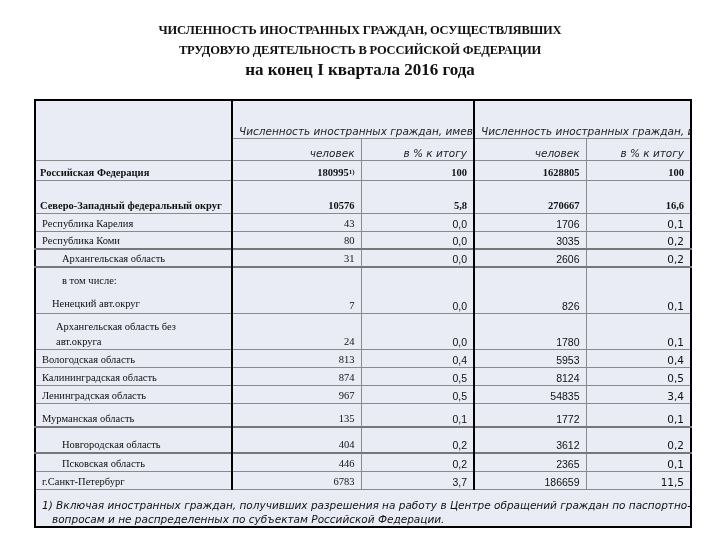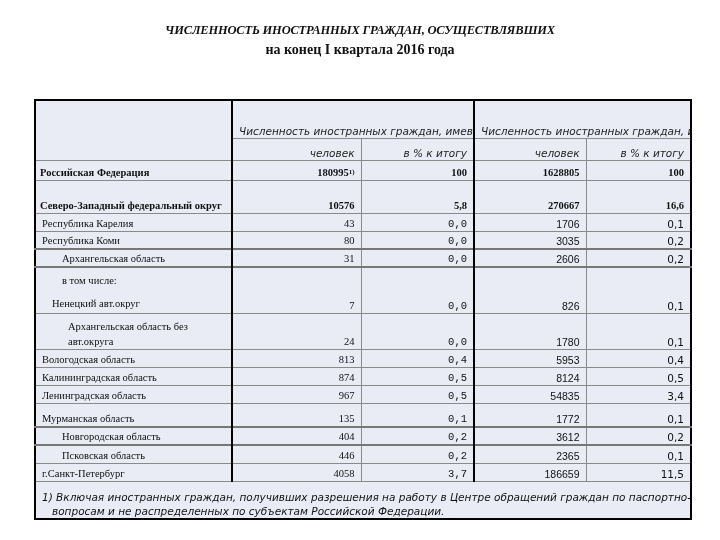--- a/index.html
+++ b/index.html
@@ -5,22 +5,22 @@
   html, body { margin: 0; padding: 0; }
   body {
     width: 720px; height: 540px; background: #ffffff;
     position: relative; overflow: hidden;
     font-family: "Liberation Serif", serif; color: #111;
   }
   .title {
     position: absolute; left: 0; top: 20px; width: 720px;
     text-align: center; font-weight: bold; font-size: 12.5px; line-height: 20px;
   }
-  .title .l1, .title .l2 { letter-spacing: -0.2px; font-style: italic; }
-  .title .l3, .title .l4 { font-size: 14px; }
+  .title .l1, .title .l2 { letter-spacing: -0.2px; }
+  .title .l3, .title .l4 { font-size: 17px; }
 
   table.main {
     position: absolute; left: 34px; top: 99px; width: 656px;
     border-collapse: collapse; table-layout: fixed;
     background: #e9ecf5;
     border: 2px solid #000;
   }
   table.main td {
     border: 1px solid #8a8a8a; padding: 0 6px;
     font-size: 10.5px; line-height: 14px; vertical-align: bottom;
@@ -31,21 +31,21 @@
   td.hdr {
     font-family: "DejaVu Sans", sans-serif; font-style: italic; font-size: 9px;
     text-align: center; vertical-align: middle; line-height: 13px; white-space: normal;
     color: #222;
   }
   td.sub {
     font-family: "DejaVu Sans", sans-serif; font-style: italic; font-size: 9px;
     text-align: right; vertical-align: middle; color: #222;
   }
   td.num { text-align: right; padding-right: 18px; }
-  td.pct { text-align: right; padding-right: 42px; font-family: Liberation Mono, monospace; font-size: 10px; }
+  td.pct { text-align: right; padding-right: 42px; font-family: Liberation Sans, sans-serif; font-size: 10px; }
   td.num2 { text-align: right; padding-right: 45px; font-family: Liberation Sans, sans-serif; font-size: 9.5px; }
   td.pct2 { text-align: right; padding-right: 20px; font-family: "DejaVu Sans", sans-serif; font-size: 10px; }
   tr.bold td { font-weight: bold; }
   tr.bold td.num, tr.bold td.pct, tr.bold td.num2, tr.bold td.pct2 {
     font-family: "Liberation Serif", serif; font-size: 10.5px;
   }
   td.name { padding-left: 14px; }
   tr.bold td.name { padding-left: 4px; margin-left: 35px; }
   td.name.nw { padding-left: 14px; white-space: normal; line-height: 15px; }
   td.name.ind { padding-left: 18px; white-space: normal; line-height: 15px; }
@@ -56,20 +56,21 @@
     white-space: normal; line-height: 15px; padding: 4px 4px 4px 4px; vertical-align: top;
     border-top: 2px solid #000;
   }
   td.footer .fn-cont { padding-left: 10px; display: block; }
 </style>
 </head>
 <body>
 
 <div class="title">
   <div class="l1">ЧИСЛЕННОСТЬ ИНОСТРАННЫХ ГРАЖДАН, ОСУЩЕСТВЛЯВШИХ</div>
+  <div class="l2">ТРУДОВУЮ ДЕЯТЕЛЬНОСТЬ В РОССИЙСКОЙ ФЕДЕРАЦИИ</div>
   <div class="l3">на конец I квартала 2016 года</div>
 </div>
 
 <table class="main">
   <colgroup>
     <col style="width:197px">
     <col style="width:129px">
     <col style="width:113px">
     <col style="width:112px">
     <col style="width:105px">
@@ -132,21 +133,21 @@
       <div style="padding-left:10px;margin-bottom:8px">в том числе:</div>
       <div>Ненецкий авт.округ</div>
     </td>
     <td class="num">7</td>
     <td class="pct c3">0,0</td>
     <td class="num2">826</td>
     <td class="pct2">0,1</td>
   </tr>
 
   <tr style="height:36px">
-    <td class="c1 name ind" style="padding-left:32px;white-space:normal;width:120px">
+    <td class="c1 name ind" style="padding-left:20px;white-space:normal;width:120px">
           <div style="width:130px">Архангельская область без авт.округа</div>
         </td>
     <td class="num">24</td>
     <td class="pct c3">0,0</td>
     <td class="num2">1780</td>
     <td class="pct2">0,1</td>
   </tr>
 
   <tr style="height:18px">
     <td class="c1 name">Вологодская область</td>
@@ -173,39 +174,39 @@
   </tr>
 
   <tr style="height:24px">
     <td class="c1 name">Мурманская область</td>
     <td class="num">135</td>
     <td class="pct c3">0,1</td>
     <td class="num2">1772</td>
     <td class="pct2">0,1</td>
   </tr>
 
-  <tr class="thickline" style="height:18px">
+  <tr class="thickline" style="height:26px">
     <td class="c1 name">Новгородская область</td>
     <td class="num">404</td>
     <td class="pct c3">0,2</td>
     <td class="num2">3612</td>
     <td class="pct2">0,2</td>
   </tr>
 
   <tr class="thickline" style="height:18px">
     <td class="c1 name">Псковская область</td>
     <td class="num">446</td>
     <td class="pct c3">0,2</td>
     <td class="num2">2365</td>
     <td class="pct2">0,1</td>
   </tr>
 
   <tr style="height:18px">
     <td class="c1 name">г.Санкт-Петербург</td>
-    <td class="num">4058</td>
+    <td class="num">6783</td>
     <td class="pct c3">3,7</td>
     <td class="num2">186659</td>
     <td class="pct2">11,5</td>
   </tr>
 
   <tr style="height:38px">
     <td class="footer" colspan="5">
       <span>1) Включая иностранных граждан, получивших разрешения на работу в Центре обращений граждан по паспортно-визовым</span>
       <span class="fn-cont">вопросам и не распределенных по субъектам Российской Федерации.</span>
     </td>

